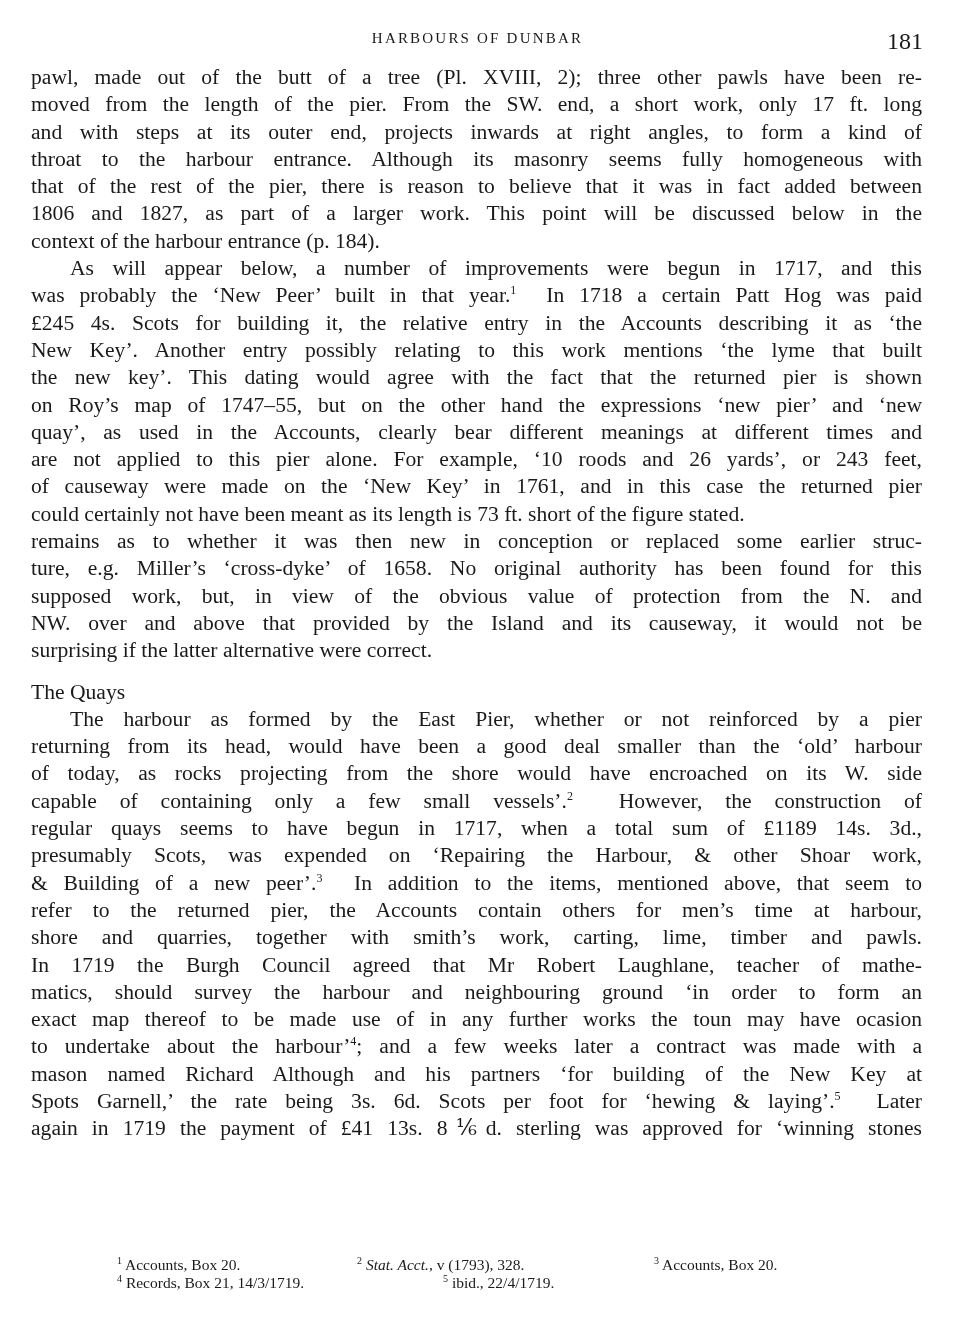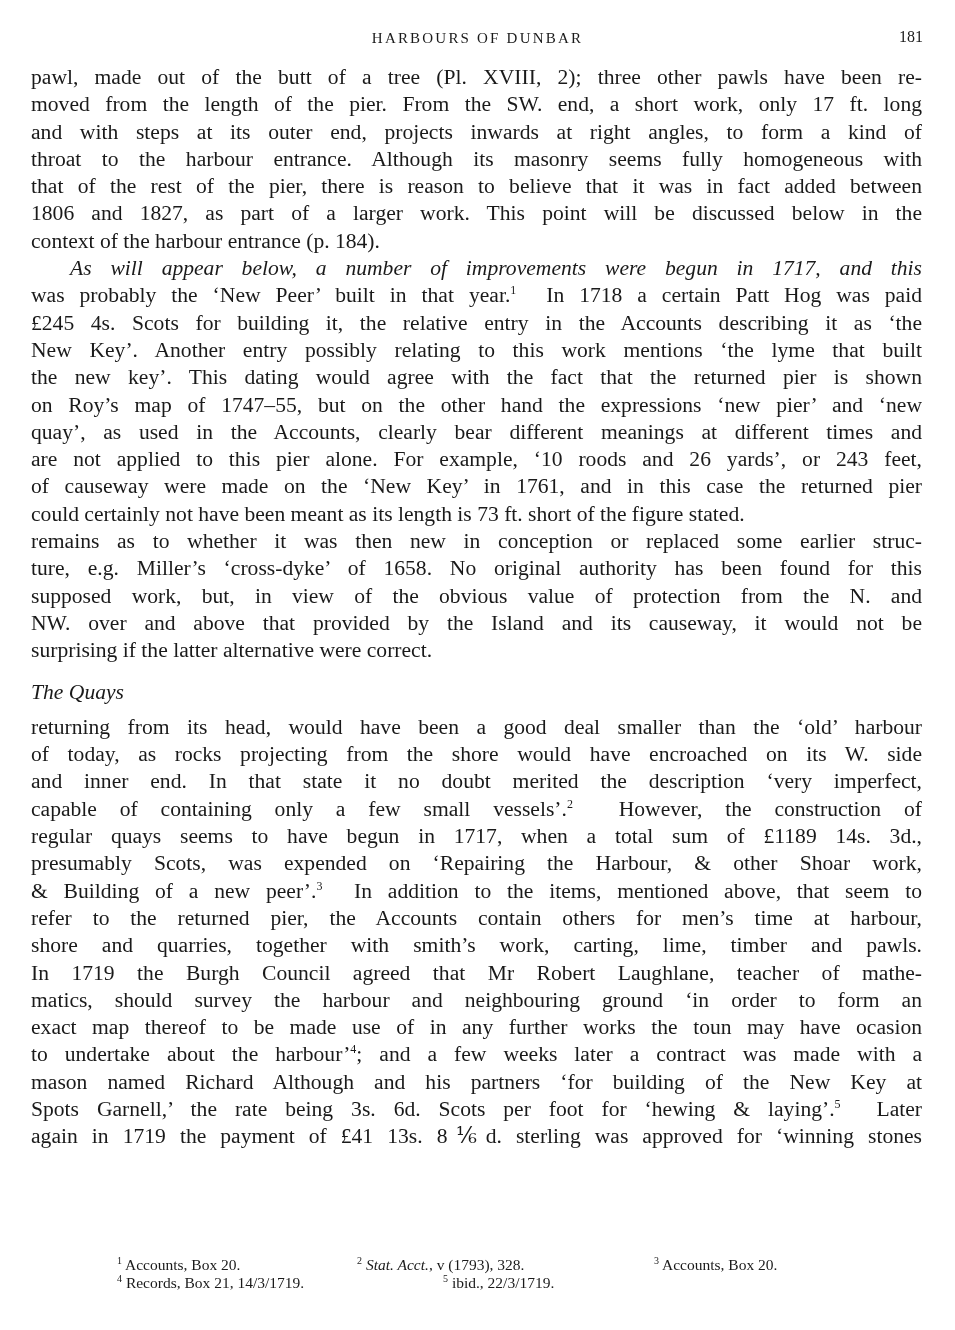--- a/index.html
+++ b/index.html
@@ -9,35 +9,35 @@
     color: #1a1a1a;
   }
   .running-head {
     position: absolute; top: 28px; left: 0; width: 955px; height: 26px;
   }
   .running-title {
     position: absolute; left: 0; right: 0; text-align: center;
     font-size: 15px; letter-spacing: 2.2px; top: 2px;
   }
   .page-number {
-    position: absolute; right: 32px; top: 0; font-size: 16px;
+    position: absolute; right: 32px; top: 0; font-size: 24px;
   }
   .body-text {
     position: absolute; left: 31px; top: 64px; width: 891px;
     font-size: 21.6px; line-height: 27.3px;
   }
   .line {
     display: block; white-space: nowrap; text-align: justify;
     text-align-last: justify; height: 27.3px;
   }
   .line.last { text-align-last: left; }
-  .line.indent { padding-left: 39px; font-style: italic; }
+  .line.indent { padding-left: 39px; }
   .section-heading {
-    display: block; font-style: italic; height: 27.3px;
-    margin-top: 14px; margin-bottom: 8px; text-align-last: left; text-align: right;
+    display: block; height: 27.3px;
+    margin-top: 14px; margin-bottom: 0; text-align-last: left; text-align: right;
   }
   sup { font-size: 12px; line-height: 0; vertical-align: 8px; }
   .footnotes {
     position: absolute; left: 117px; top: 1256px; width: 740px;
     font-size: 15.5px; line-height: 18px;
   }
   .fn-row { position: relative; height: 18px; text-align: center; }
   .fn { position: absolute; white-space: nowrap; }
   .fn sup { font-size: 10px; vertical-align: 6px; }
   .fn i { font-style: italic; }
@@ -78,23 +78,23 @@
   <div>
     <span class="line">remains as to whether it was then new in conception or replaced some earlier struc-</span>
     <span class="line">ture, e.g. Miller’s ‘cross-dyke’ of 1658. No original authority has been found for this</span>
     <span class="line">supposed work, but, in view of the obvious value of protection from the N. and</span>
     <span class="line">NW. over and above that provided by the Island and its causeway, it would not be</span>
     <span class="line last">surprising if the latter alternative were correct.</span>
   </div>
 
   <span class="section-heading">The Quays</span>
   <div>
+    <span class="line indent">The harbour as formed by the East Pier, whether or not reinforced by a pier</span>
     <span class="line">returning from its head, would have been a good deal smaller than the ‘old’ harbour</span>
     <span class="line">of today, as rocks projecting from the shore would have encroached on its W. side</span>
-    <span class="line">and inner end. In that state it no doubt merited the description ‘very imperfect,</span>
     <span class="line"><span>capable of containing only a few small vessels’.</span><sup>2</sup>&nbsp; <span>However, the construction of</span></span>
     <span class="line">regular quays seems to have begun in 1717, when a total sum of £1189 14s. 3d.,</span>
     <span class="line">presumably Scots, was expended on ‘Repairing the Harbour, &amp; other Shoar work,</span>
     <span class="line"><span>&amp; Building of a new peer’.</span><sup>3</sup>&nbsp; <span>In addition to the items, mentioned above, that seem to</span></span>
     <span class="line">refer to the returned pier, the Accounts contain others for men’s time at harbour,</span>
     <span class="line">shore and quarries, together with smith’s work, carting, lime, timber and pawls.</span>
     <span class="line">In 1719 the Burgh Council agreed that Mr Robert Laughlane, teacher of mathe-</span>
     <span class="line">matics, should survey the harbour and neighbouring ground ‘in order to form an</span>
     <span class="line">exact map thereof to be made use of in any further works the toun may have ocasion</span>
     <span class="line"><span>to undertake about the harbour’</span><sup>4</sup><span>; and a few weeks later a contract was made with a</span></span>
@@ -105,15 +105,15 @@
 </div>
 
 <div class="footnotes">
   <div class="fn-row">
     <span class="fn" style="left:0"><sup>1</sup> <span>Accounts, Box 20.</span></span>
     <span class="fn" style="left:240px"><sup>2</sup> <i>Stat. Acct.</i><span>, v (1793), 328.</span></span>
     <span class="fn" style="left:537px"><sup>3</sup> <span>Accounts, Box 20.</span></span>
   </div>
   <div class="fn-row">
     <span class="fn" style="left:0"><sup>4</sup> <span>Records, Box 21, 14/3/1719.</span></span>
-    <span class="fn" style="left:326px"><sup>5</sup> <span>ibid., 22/3/1719.</span></span>
+    <span class="fn" style="left:326px"><sup>5</sup> <span>ibid., 22/4/1719.</span></span>
   </div>
 </div>
 
 </body></html>

